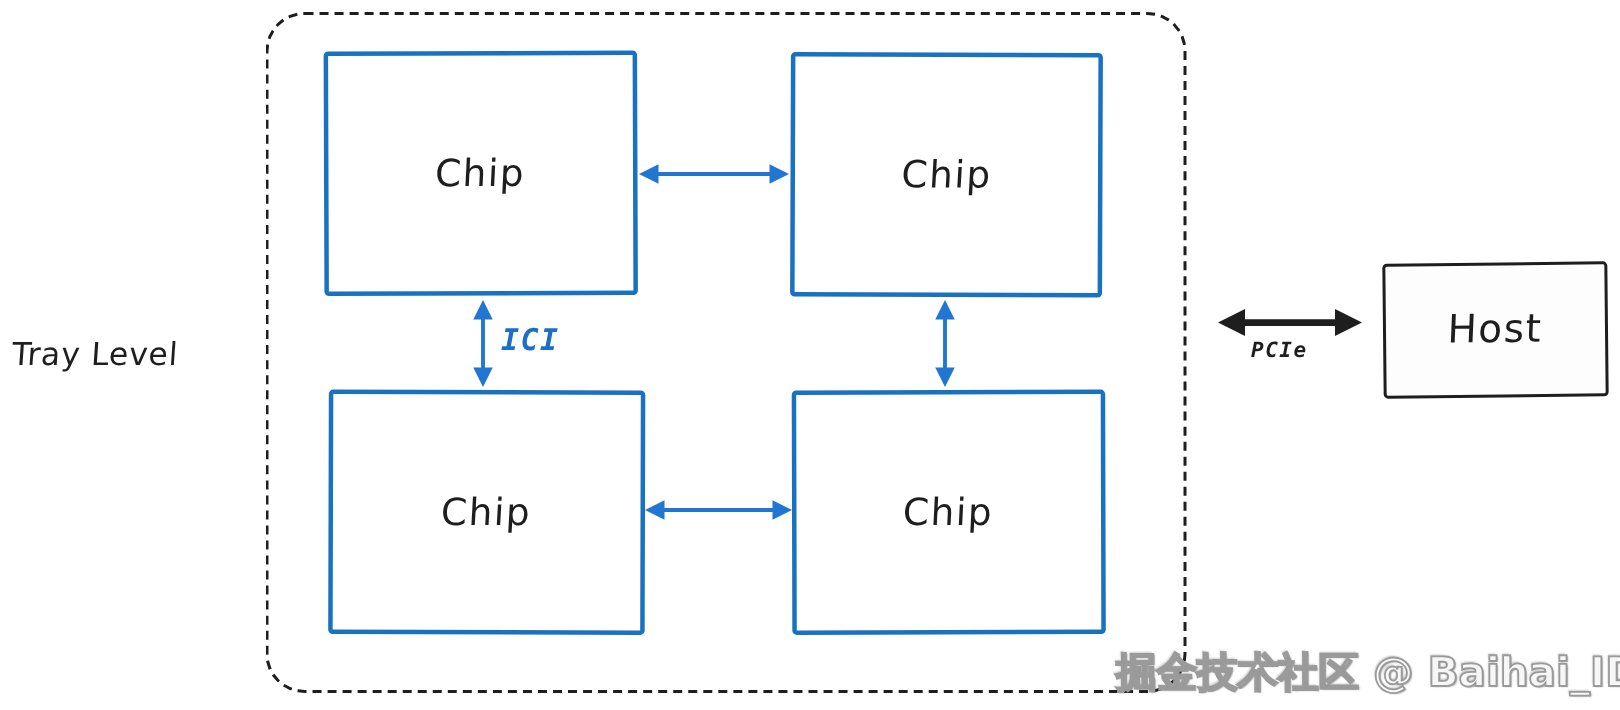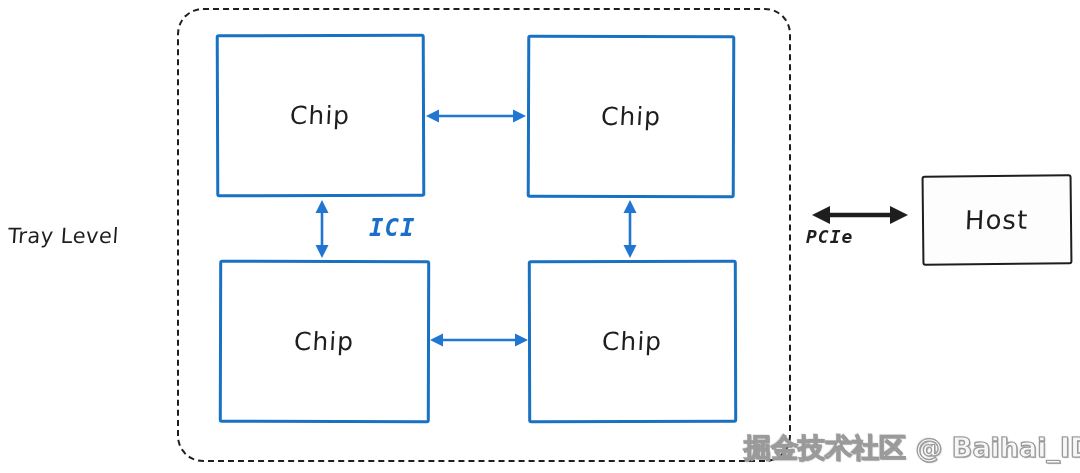--- a/index.html
+++ b/index.html
@@ -64,33 +64,32 @@
   .arrow-svg { position: absolute; overflow: visible; }
   .blue-arrow { color: var(--arrow-blue); }
   .black-arrow { color: var(--ink); }
   .ici-label {
     position: absolute;
     left: 334px;
     top: 214px;
     font-family: "DejaVu Sans Mono", monospace;
     font-style: italic;
     font-weight: bold;
-    font-size: 24px;
+    font-size: 20px;
     color: var(--ici-text);
     letter-spacing: 1px;
-    margin-left: 35px;
   }
   .pcie-label {
     position: absolute;
-    left: 806px;
+    left: 834px;
     top: 226px;
     font-family: "DejaVu Sans Mono", monospace;
     font-style: italic;
     font-weight: bold;
-    font-size: 18px;
+    font-size: 14px;
     color: var(--ink);
     letter-spacing: 1px;
   }
   .host-box {
     position: absolute;
     left: 922px;
     top: 175px;
     width: 150px;
     height: 90px;
     border: 2.5px solid var(--ink);

